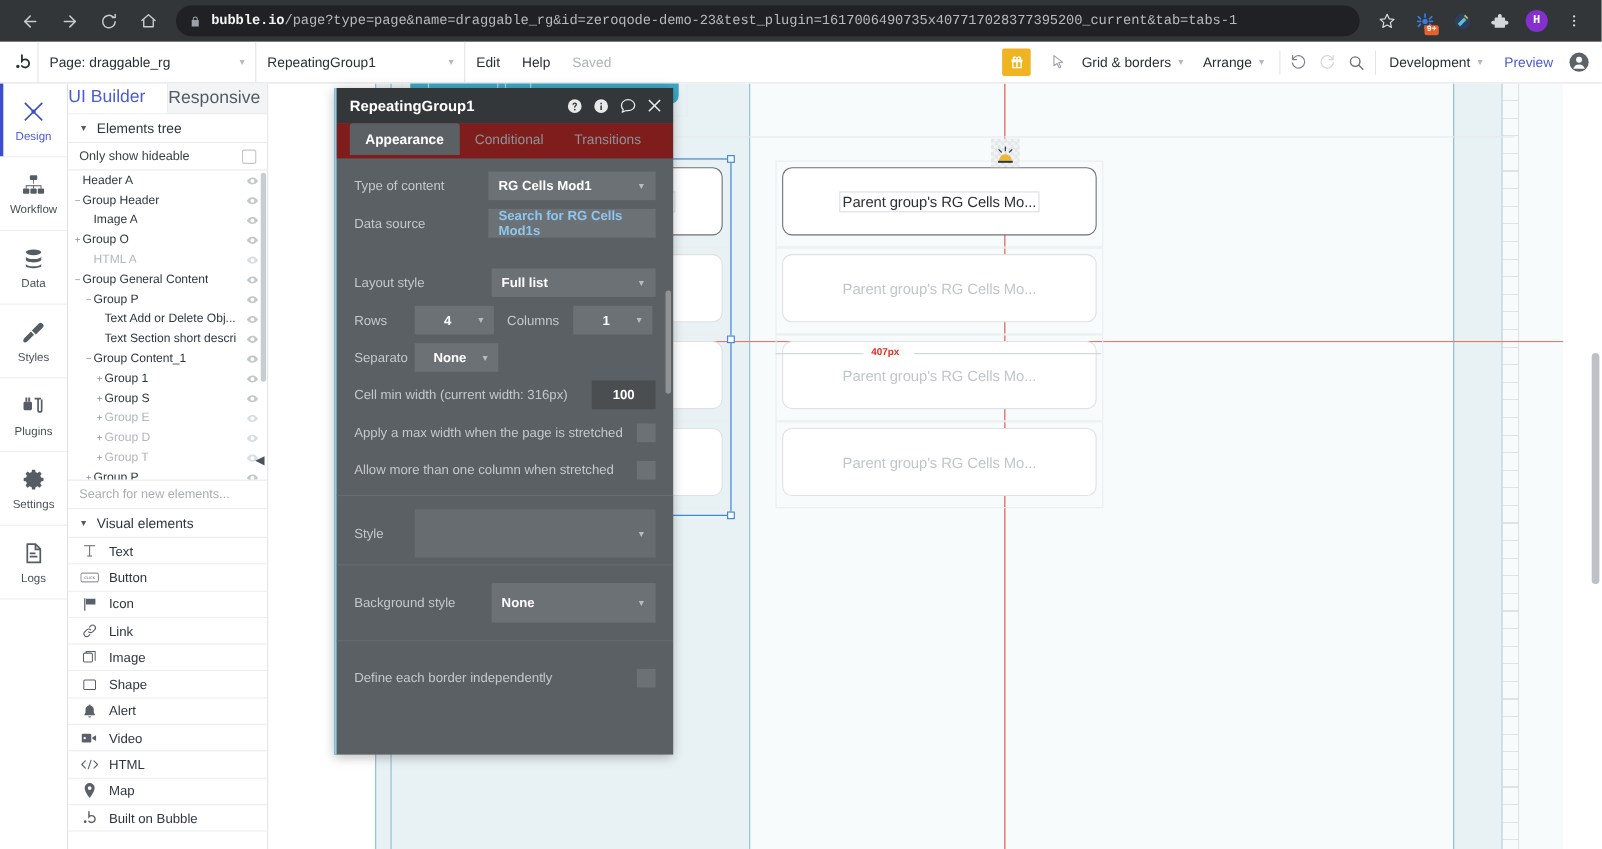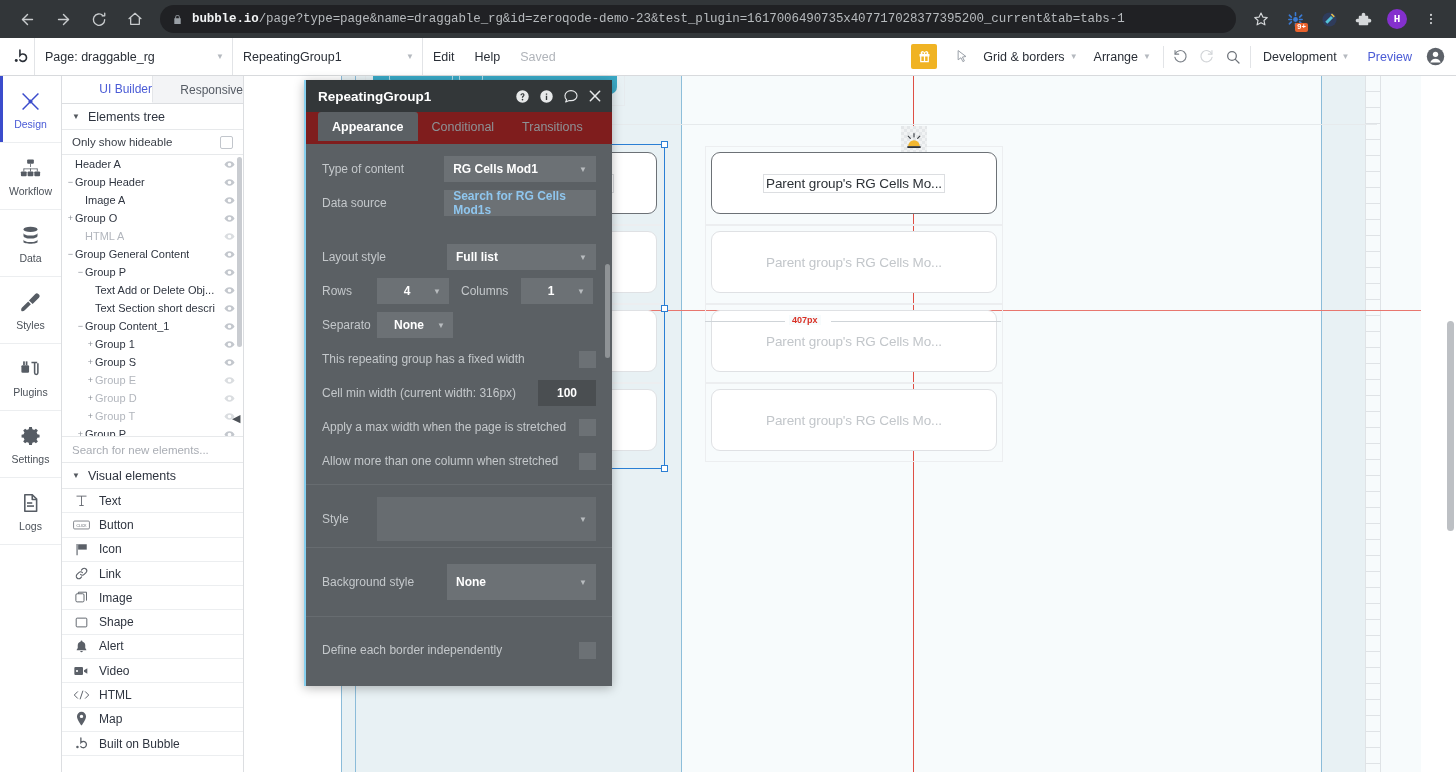--- a/index.html
+++ b/index.html
@@ -120,22 +120,22 @@
 
   
   #elements-panel {
     position: absolute; left: 62px; top: 76px; width: 182px; height: 696px;
     background: #fff; border-right: 1px solid #dcdee1;
     font-size: 12px; color: #2f3540;
     overflow: hidden;
   }
   #panel-tabs { display: flex; height: 28px; border-bottom: 1px solid #dcdee1; }
   .panel-tab {
-    flex: 1; display: flex; align-items: center; justify-content: flex-end;
-    font-size: 12px; color: #555b64; background: #f3f4f6;
+    flex: 1; display: flex; align-items: center; justify-content: flex-start;
+    font-size: 16px; color: #555b64; background: #f3f4f6;
     border-right: 1px solid #e4e6e9;
   }
   .panel-tab.active { color: #4a5bd6; background: #fff; border-bottom: 1px solid #fff; }
   .section-head {
     height: 26px; display: flex; align-items: center; gap: 8px;
     padding-left: 10px; font-size: 12.5px; color: #2f3540;
     border-bottom: 1px solid #e7e9eb; background: #fff;
   }
   .section-head .tri { font-size: 8px; color: #54595f; }
   .only-hideable {
@@ -1023,24 +1023,20 @@
     </div>
 
     <div class="prow">
       <span class="plabel" style="width:55px">Separato</span>
       <span class="pfield" style="width:76px;padding:0 8px">
         <span style="flex:1;text-align:center">None</span>
         <span class="caret" style="padding-left:4px">▼</span>
       </span>
     </div>
 
-    <div class="prow">
-      <span class="plabel">This repeating group has a fixed width</span>
-      <span class="pcheck"></span>
-    </div>
 
     <div class="prow">
       <span class="plabel">Cell min width (current width: 316px)</span>
       <span class="pnum">100</span>
     </div>
 
     <div class="prow">
       <span class="plabel">Apply a max width when the page is stretched</span>
       <span class="pcheck"></span>
     </div>

